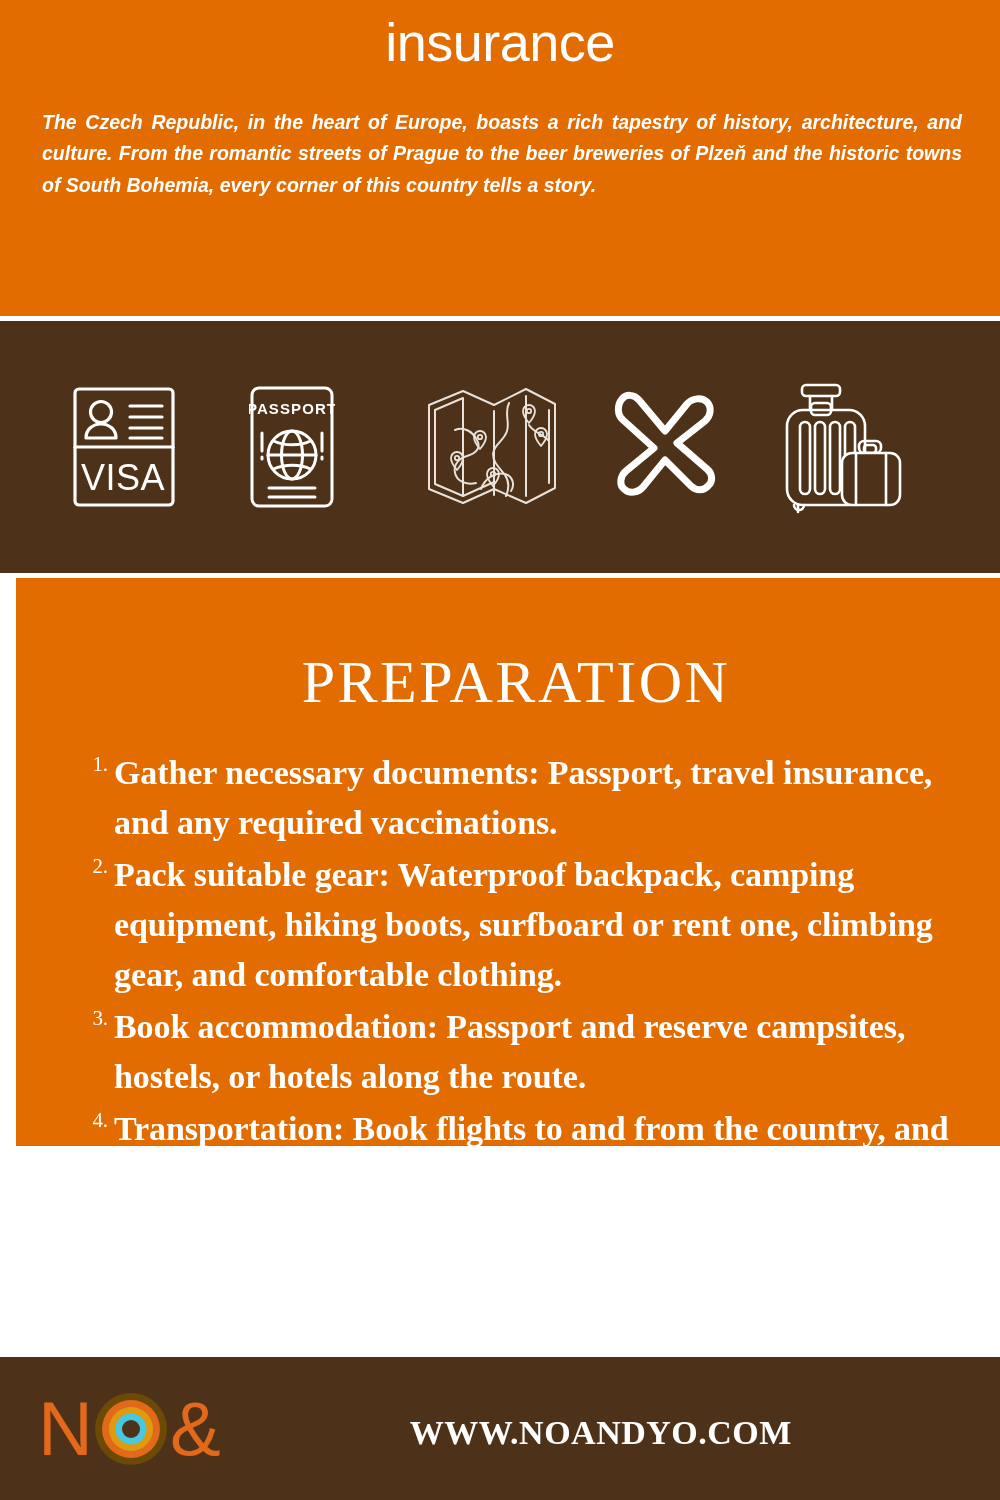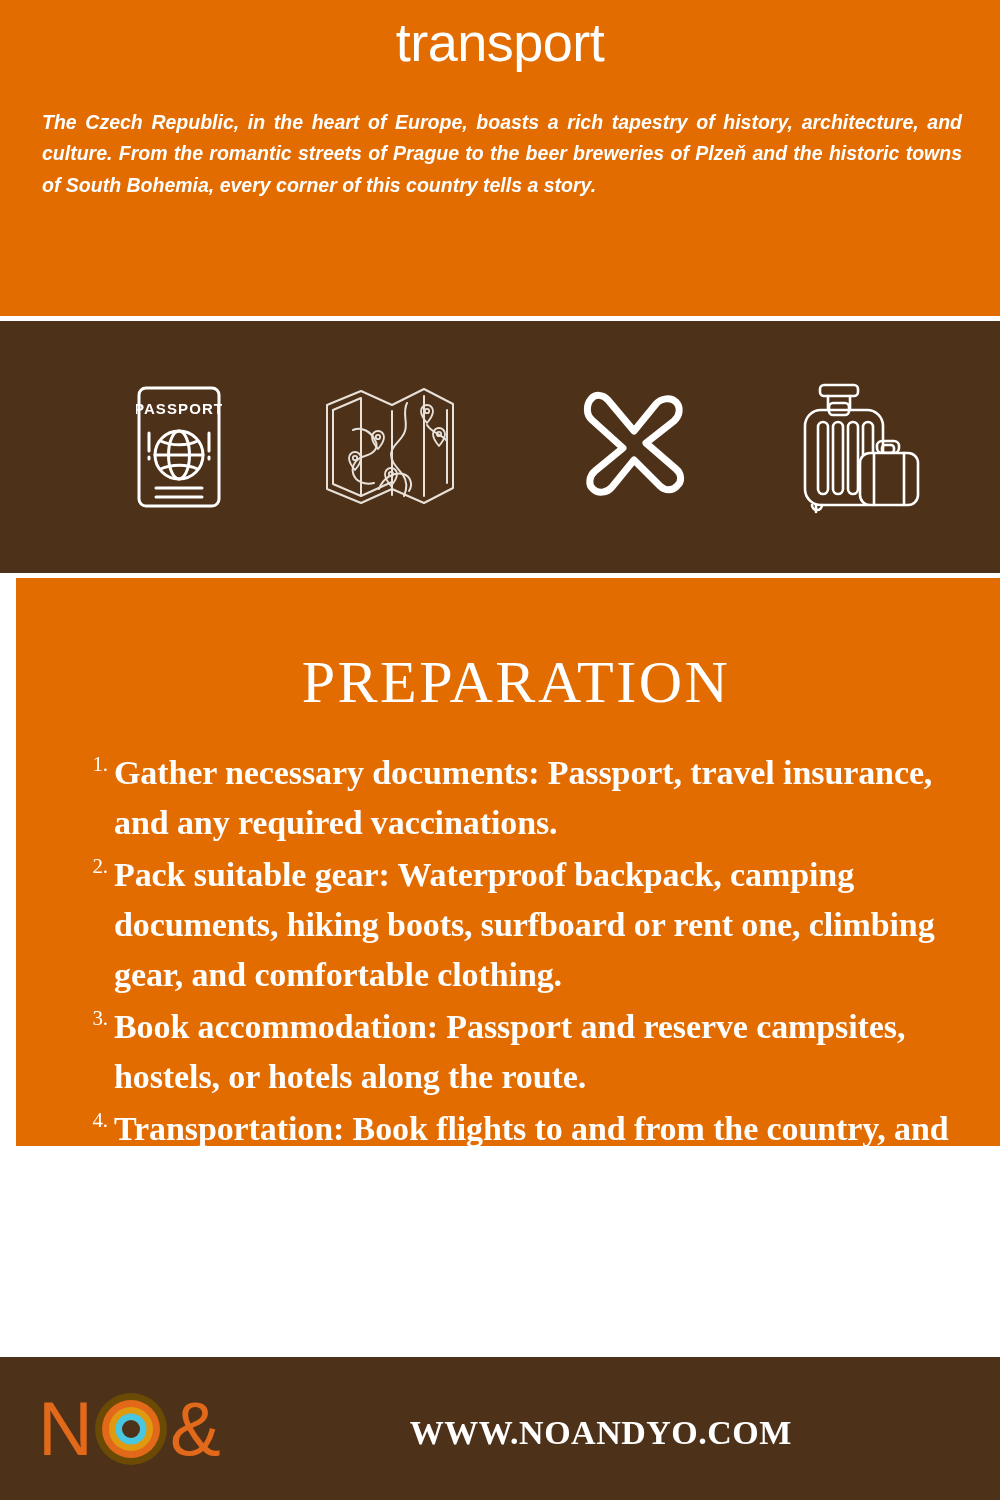--- a/index.html
+++ b/index.html
@@ -75,21 +75,21 @@
     align-items: center;
     justify-content: space-between;
     padding: 0 72px;
     box-sizing: border-box;
   }
   .icon-cell {
     width: 150px;
     height: 160px;
     display: flex;
     align-items: center;
-    justify-content: flex-end;
+    justify-content: flex-start;
   }
   .icon-cell svg { display: block; }
 
   
   .prep-band {
     position: absolute;
     left: 16px; top: 578px;
     width: 1000px;
     height: 568px;
     background: #e36c00;
@@ -174,28 +174,41 @@
     padding-left: 40px;
     margin-top: 9px;
   }
 </style>
 </head>
 <body>
 
 <div class="poster">
 
   <section class="overview-band">
-    <h1 class="overview-title">transport</h1>
+    <h1 class="overview-title">insurance</h1>
     <p class="overview-text">The Czech Republic, in the heart of Europe, boasts a rich tapestry of history, architecture, and culture. From the romantic streets of Prague to the beer breweries of Plzeň and the historic towns of South Bohemia, every corner of this country tells a story.</p>
   </section>
 
   <div class="rule rule-1"></div>
 
   <section class="icon-band">
 
+    <div class="icon-cell">
+      <svg width="104" height="122" viewBox="0 0 104 122" fill="none" stroke="#ffffff" stroke-width="3.2" stroke-linecap="round" stroke-linejoin="round">
+        <rect x="3" y="3" width="98" height="116" rx="4"></rect>
+        <line x1="3" y1="61" x2="101" y2="61"></line>
+        <circle cx="29" cy="26" r="10.5"></circle>
+        <path d="M14 52c0-8.5 6.7-14 15-14s15 5.5 15 14z"></path>
+        <line x1="58" y1="20" x2="90" y2="20"></line>
+        <line x1="58" y1="31" x2="90" y2="31"></line>
+        <line x1="58" y1="42" x2="90" y2="42"></line>
+        <line x1="58" y1="52" x2="90" y2="52"></line>
+        <text x="51" y="104" text-anchor="middle" fill="#ffffff" stroke="none" font-family="Liberation Sans, sans-serif" font-size="36" letter-spacing="0.5">VISA</text>
+      </svg>
+    </div>
 
     <div class="icon-cell">
       <svg width="86" height="124" viewBox="0 0 86 124" fill="none" stroke="#ffffff" stroke-width="3" stroke-linecap="round" stroke-linejoin="round">
         <rect x="3" y="3" width="80" height="118" rx="7"></rect>
         <text x="43" y="29" text-anchor="middle" fill="#ffffff" stroke="none" font-family="Liberation Sans, sans-serif" font-weight="bold" font-size="15" letter-spacing="1.1">PASSPORT</text>
         <circle cx="43" cy="70" r="24"></circle>
         <ellipse cx="43" cy="70" rx="10.5" ry="24"></ellipse>
         <line x1="19" y1="70" x2="67" y2="70"></line>
         <path d="M24.5 56c11 5 27 5 37 0"></path>
         <path d="M24.5 84c11-5 27-5 37 0"></path>
@@ -265,21 +278,21 @@
     </div>
 
   </section>
 
   <div class="rule rule-2"></div>
 
   <section class="prep-band">
     <h2 class="prep-title">PREPARATION</h2>
     <ol class="prep-list">
       <li class="prep-item">Gather necessary documents: Passport, travel insurance, and any required vaccinations.</li>
-      <li class="prep-item">Pack suitable gear: Waterproof backpack, camping documents, hiking boots, surfboard or rent one, climbing gear, and comfortable clothing.</li>
+      <li class="prep-item">Pack suitable gear: Waterproof backpack, camping equipment, hiking boots, surfboard or rent one, climbing gear, and comfortable clothing.</li>
       <li class="prep-item">Book accommodation: Passport and reserve campsites, hostels, or hotels along the route.</li>
       <li class="prep-item">Transportation: Book flights to and from the country, and arrange for local transportation (rent a car, use public transport, or hire a driver).</li>
     </ol>
   </section>
 
   <div class="rule rule-3"></div>
 
   <footer class="footer-band">
     <div class="logo">
       <span>N</span>

